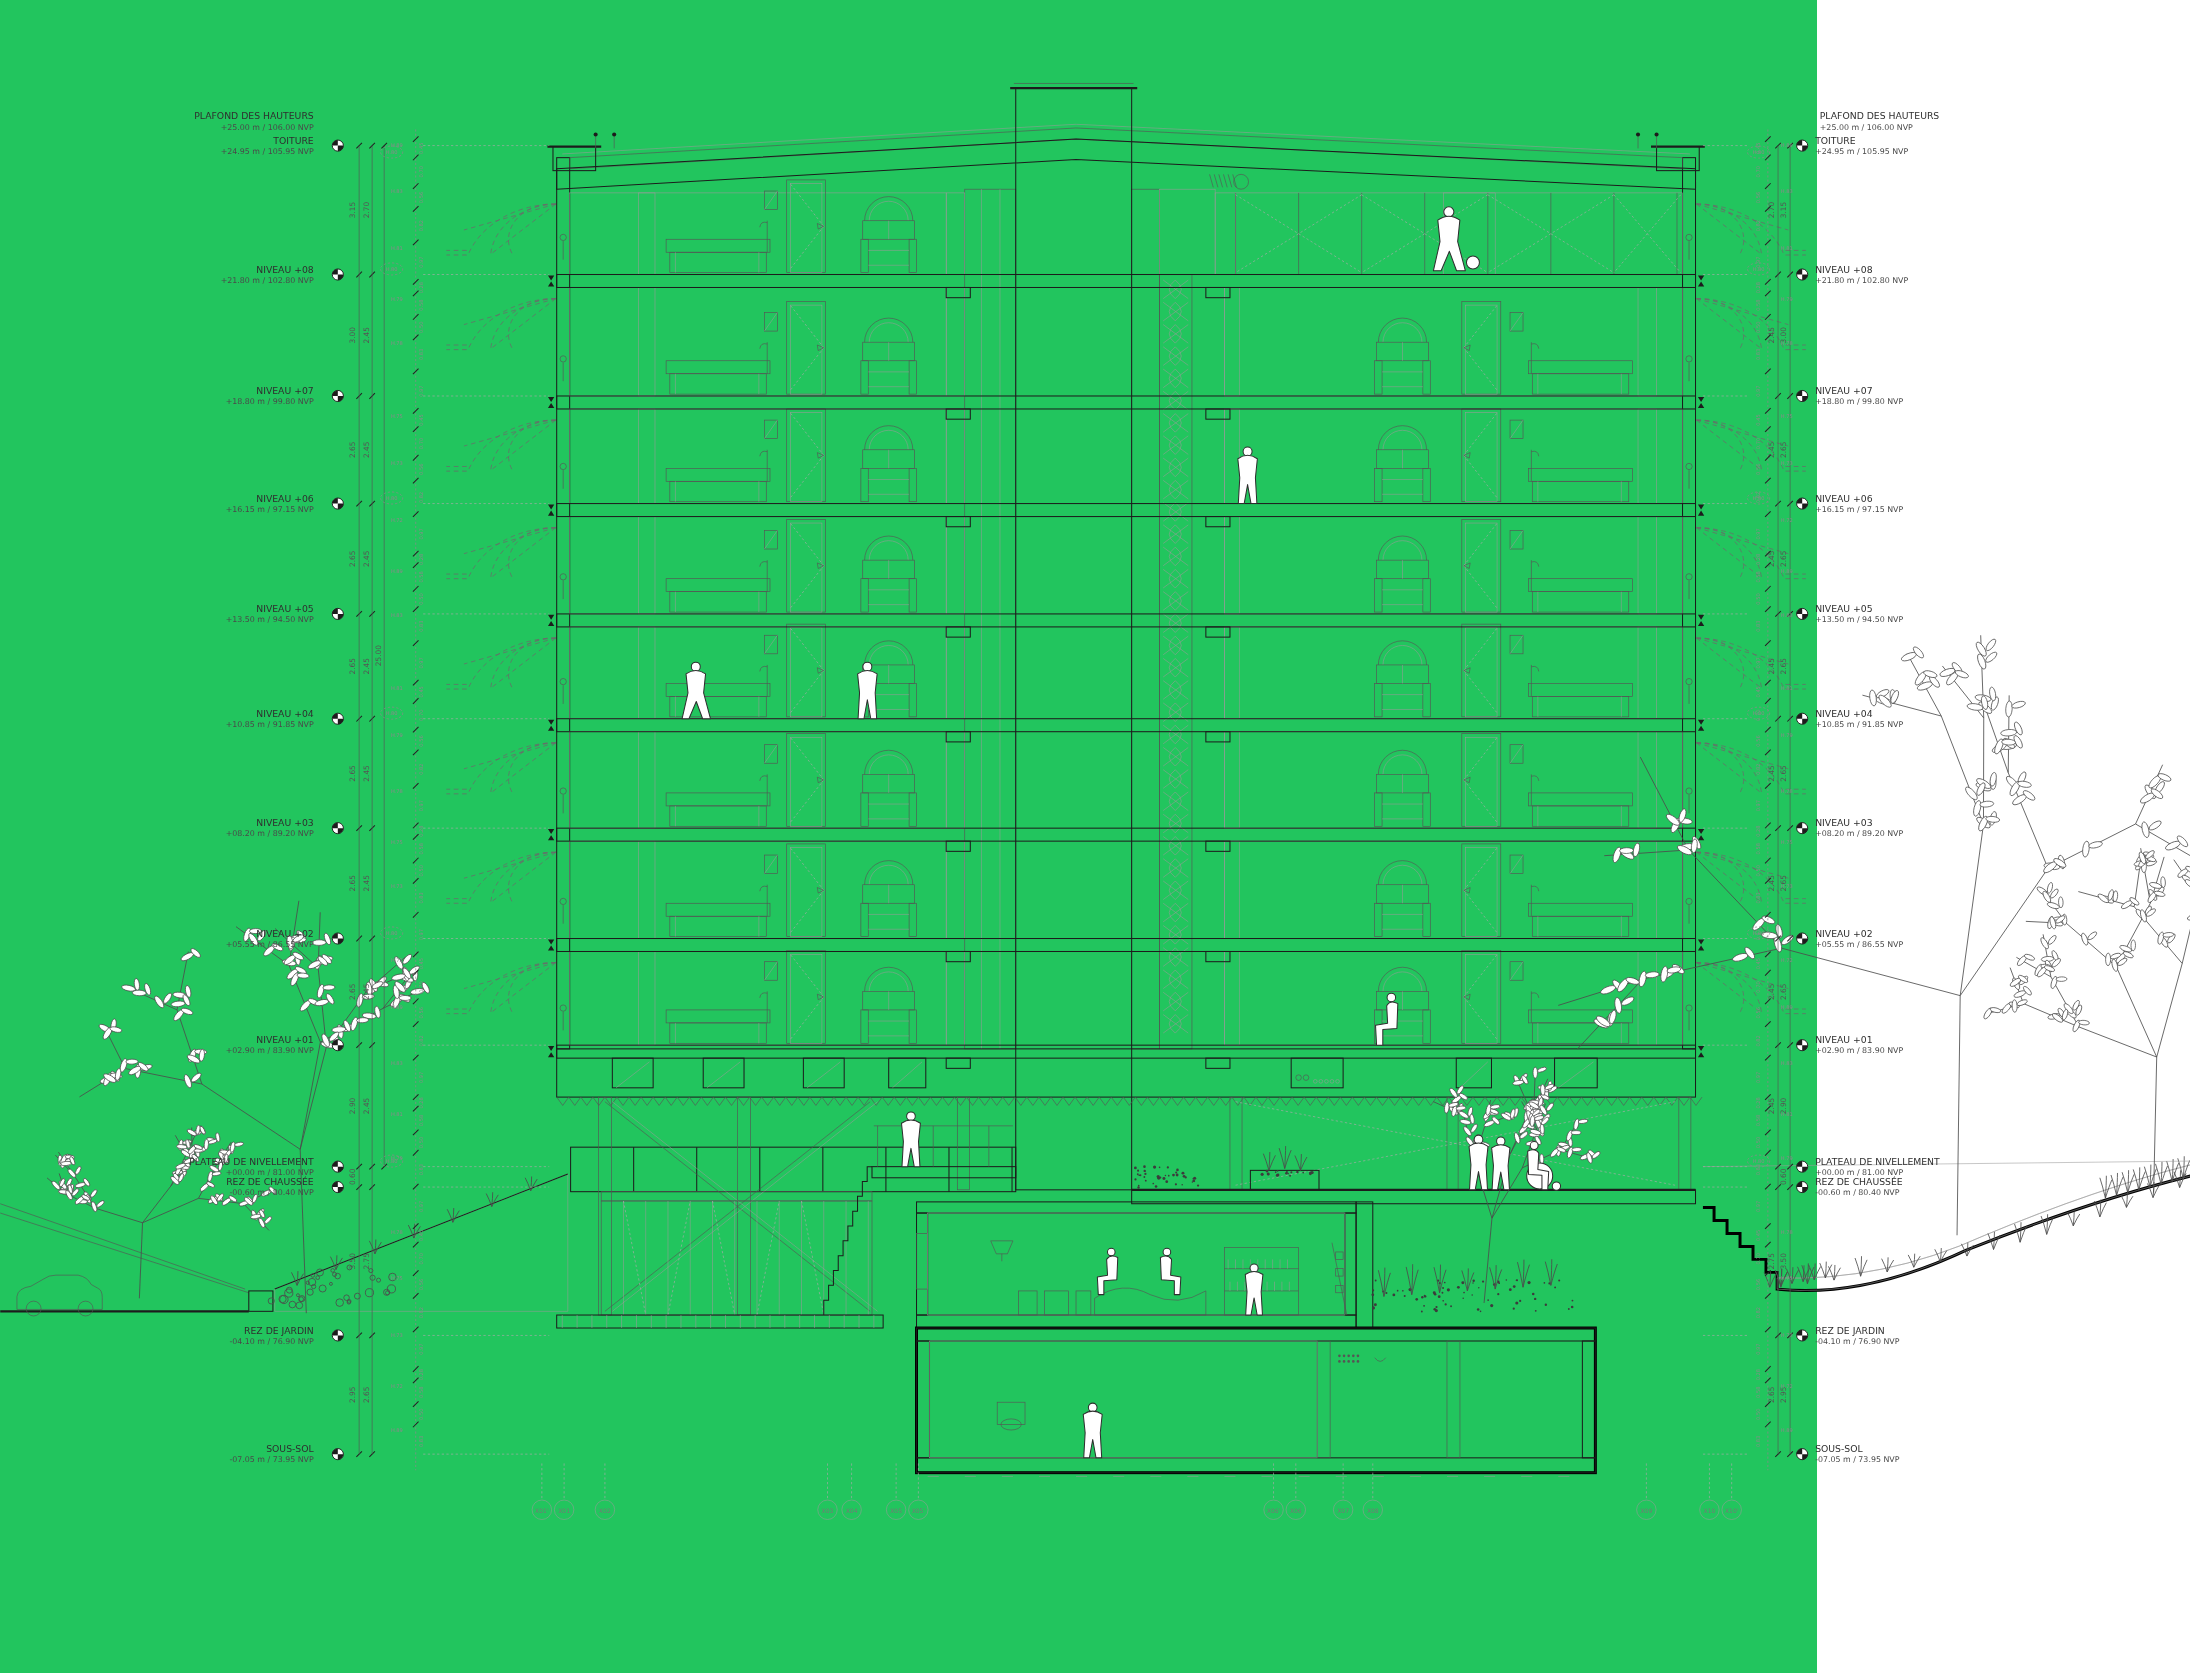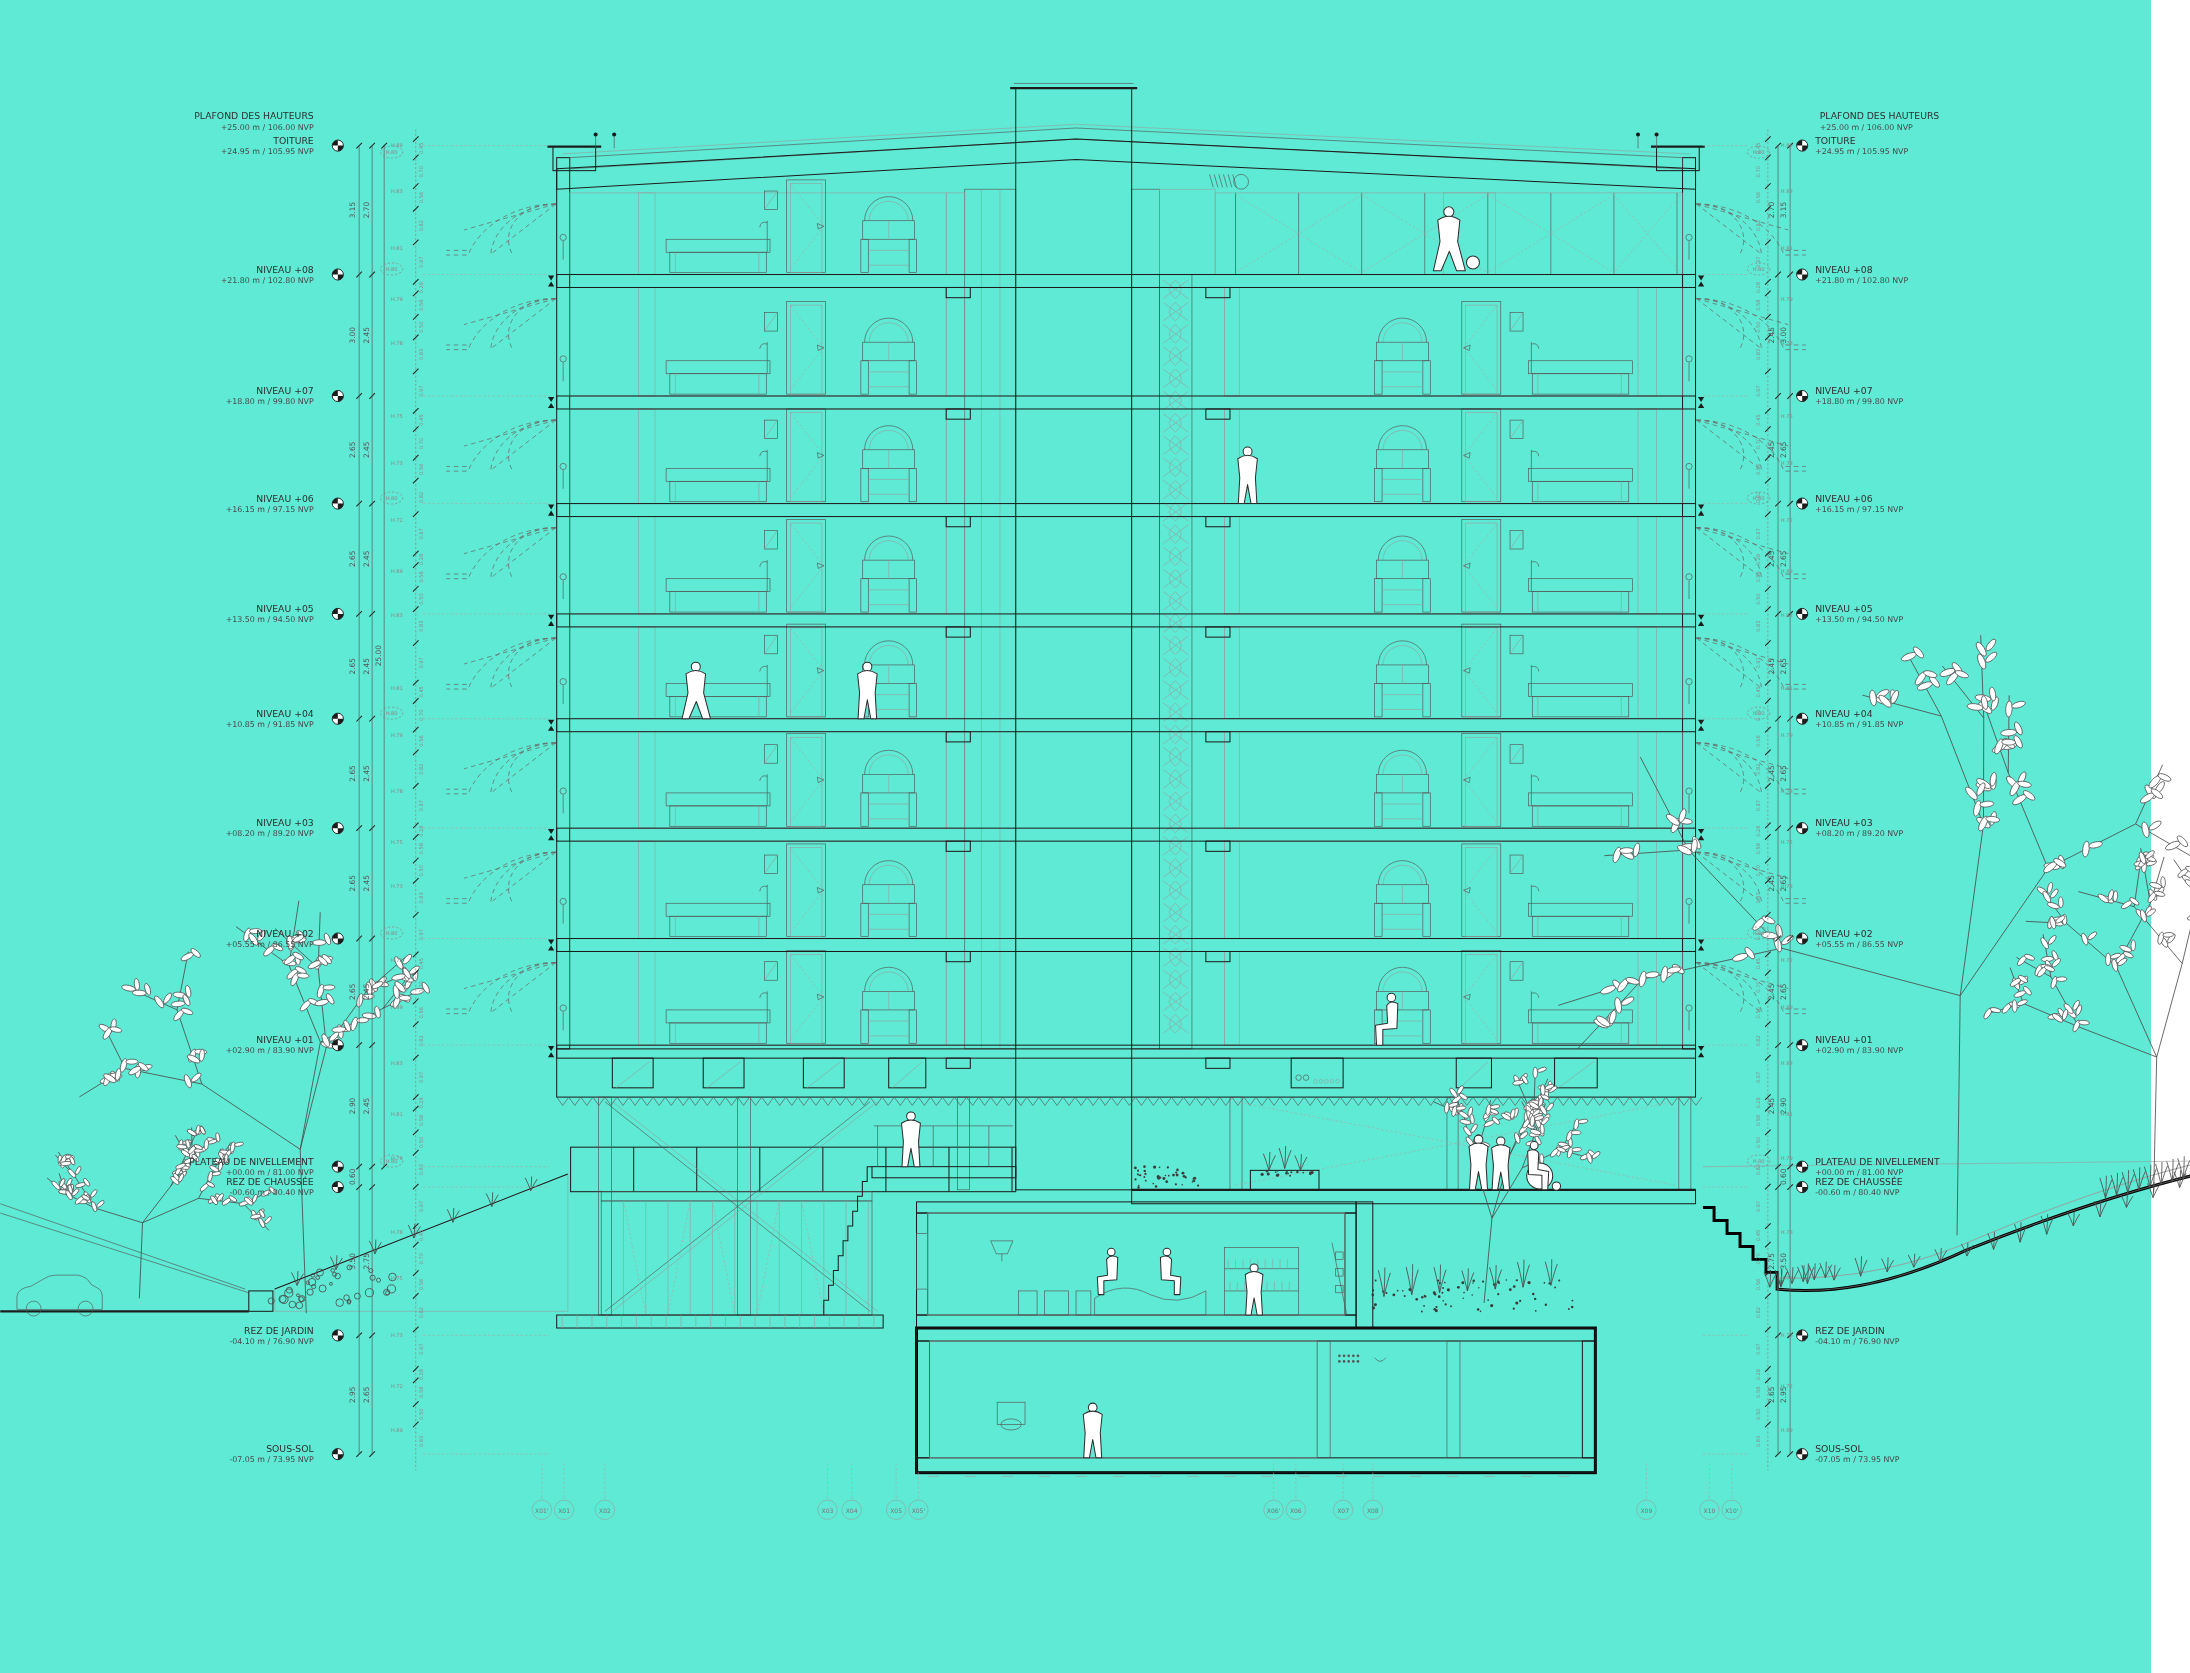--- a/index.html
+++ b/index.html
@@ -1,16 +1,16 @@
 <!DOCTYPE html>
 <html style="font-size:15px"><head>
 <meta charset="utf-8">
 <style>
   html,body{margin:0;padding:0;background:#fff;}
-  .page{width:2151px;height:1673px;position:relative;background:#5eead4;}
+  .page{width:1817px;height:1673px;position:relative;background:#22c55e;}
   svg{display:block;}
   svg text{font-family:"DejaVu Sans","Liberation Sans",sans-serif;fill:#3a3a3a;}
   .k{stroke:#1c1c1c;fill:none;stroke-width:1.1}
   .k2{stroke:#1c1c1c;fill:none;stroke-width:2.4}
   .k3{stroke:#000;fill:none;stroke-width:3.2}
   .t{stroke:#555;fill:none;stroke-width:.7}
   .tt{stroke:#9a9a9a;fill:none;stroke-width:.6}
   .d{stroke:#6a6a6a;fill:none;stroke-width:.8;stroke-dasharray:5 4}
   .dd{stroke:#aaa;fill:none;stroke-width:.7;stroke-dasharray:2.5 2.5}
   .dt{stroke:#8a8a8a;fill:none;stroke-width:.8;stroke-dasharray:1.5 3;stroke-linecap:round}

